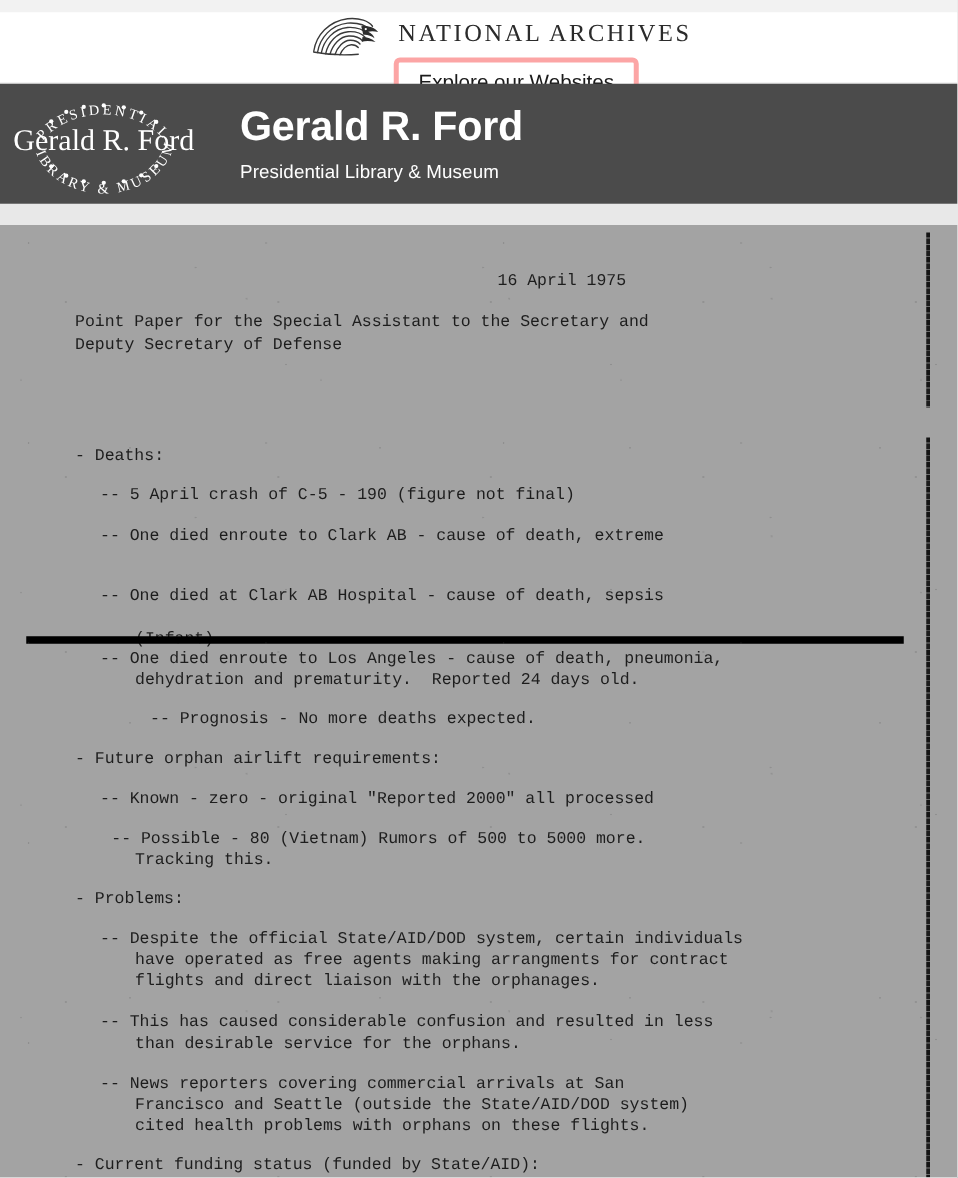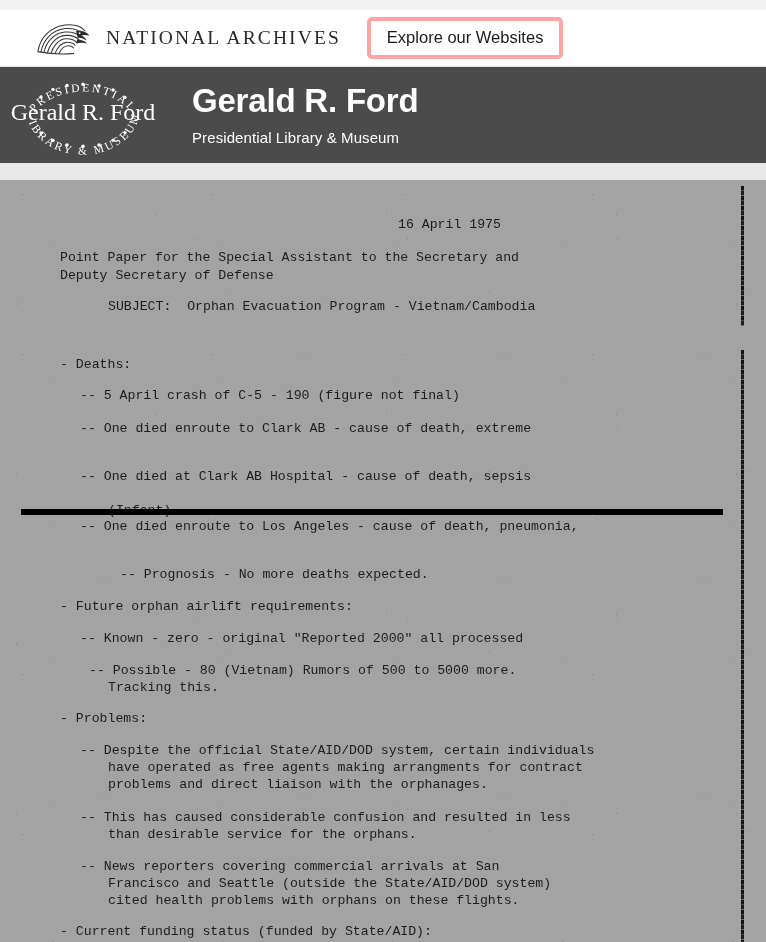--- a/index.html
+++ b/index.html
@@ -26,20 +26,21 @@
   
   .nara-bar {
     height: 57px;
     background: #ffffff;
     border-bottom: 1px solid #e6e6e6;
     display: flex;
     align-items: center;
     padding-left: 34px;
     box-sizing: border-box;
     position: relative;
+    flex-direction: column;
   }
   .nara-logo-wrap {
     display: flex;
     align-items: center;
     gap: 14px;
   }
   .eagle-icon {
     width: 58px;
     height: 36px;
     display: block;
@@ -242,37 +243,37 @@
 <div class="under-band"></div>
 
 <div class="page">
   <div class="scan-edge-top"></div>
   <div class="scan-edge-bottom"></div>
 
   <div class="doc-text">
     <div class="ln" style="left:398px; top:36px;">16 April 1975</div>
     <div class="ln" style="left:60px;  top:69px;">Point Paper for the Special Assistant to the Secretary and</div>
     <div class="ln" style="left:60px;  top:87px;">Deputy Secretary of Defense</div>
-    <div class="ln" style="left:108px; top:118px;">SUBJECT:  Orphan Evacuation Program - Vietnam/Cambodia</div>
 
     <div class="ln" style="left:60px;  top:176px;">- Deaths:</div>
     <div class="ln" style="left:80px;  top:207px;">-- 5 April crash of C-5 - 190 (figure not final)</div>
     <div class="ln" style="left:80px;  top:240px;">-- One died enroute to Clark AB - cause of death, extreme</div>
     <div class="ln" style="left:80px;  top:288px;">-- One died at Clark AB Hospital - cause of death, sepsis</div>
     <div class="ln" style="left:108px; top:322px;">(Infant)</div>
     <div class="ln" style="left:80px;  top:338px;">-- One died enroute to Los Angeles - cause of death, pneumonia,</div>
+    <div class="ln" style="left:108px; top:355px;">dehydration and prematurity.  Reported 24 days old.</div>
     <div class="ln" style="left:80px;  top:386px;margin-left:40px;">-- Prognosis - No more deaths expected.</div>
     <div class="ln" style="left:60px;  top:418px;">- Future orphan airlift requirements:</div>
     <div class="ln" style="left:80px;  top:450px;">-- Known - zero - original "Reported 2000" all processed</div>
     <div class="ln" style="left:89px;  top:482px;">-- Possible - 80 (Vietnam) Rumors of 500 to 5000 more.</div>
     <div class="ln" style="left:108px; top:499px;">Tracking this.</div>
     <div class="ln" style="left:60px;  top:530px;">- Problems:</div>
     <div class="ln" style="left:80px;  top:562px;">-- Despite the official State/AID/DOD system, certain individuals</div>
     <div class="ln" style="left:108px; top:579px;">have operated as free agents making arrangments for contract</div>
-    <div class="ln" style="left:108px; top:596px;">problems and direct liaison with the orphanages.</div>
+    <div class="ln" style="left:108px; top:596px;">flights and direct liaison with the orphanages.</div>
     <div class="ln" style="left:80px;  top:629px;">-- This has caused considerable confusion and resulted in less</div>
     <div class="ln" style="left:108px; top:646px;">than desirable service for the orphans.</div>
     <div class="ln" style="left:80px;  top:678px;">-- News reporters covering commercial arrivals at San</div>
     <div class="ln" style="left:108px; top:695px;">Francisco and Seattle (outside the State/AID/DOD system)</div>
     <div class="ln" style="left:108px; top:712px;">cited health problems with orphans on these flights.</div>
     <div class="ln" style="left:60px;  top:743px;">- Current funding status (funded by State/AID):</div>
   </div>
 
   <div class="hrule"></div>
   <div class="speckle"></div>

